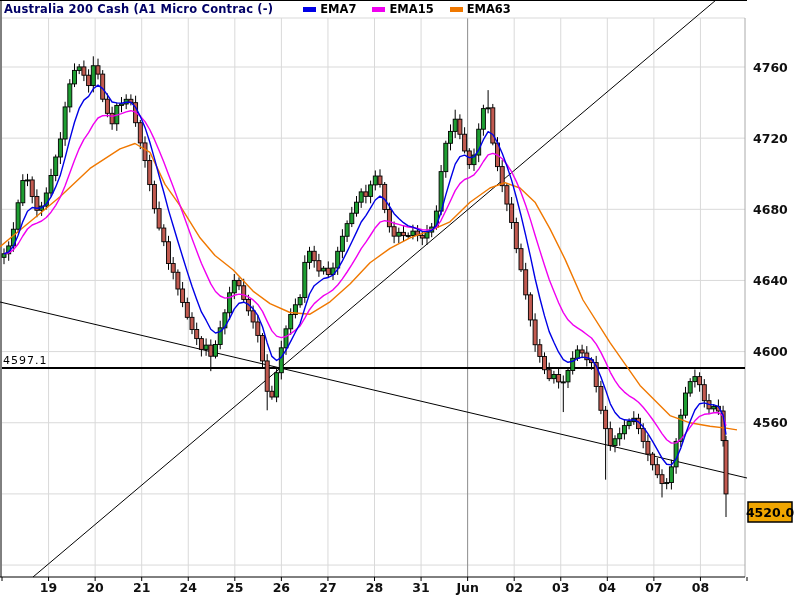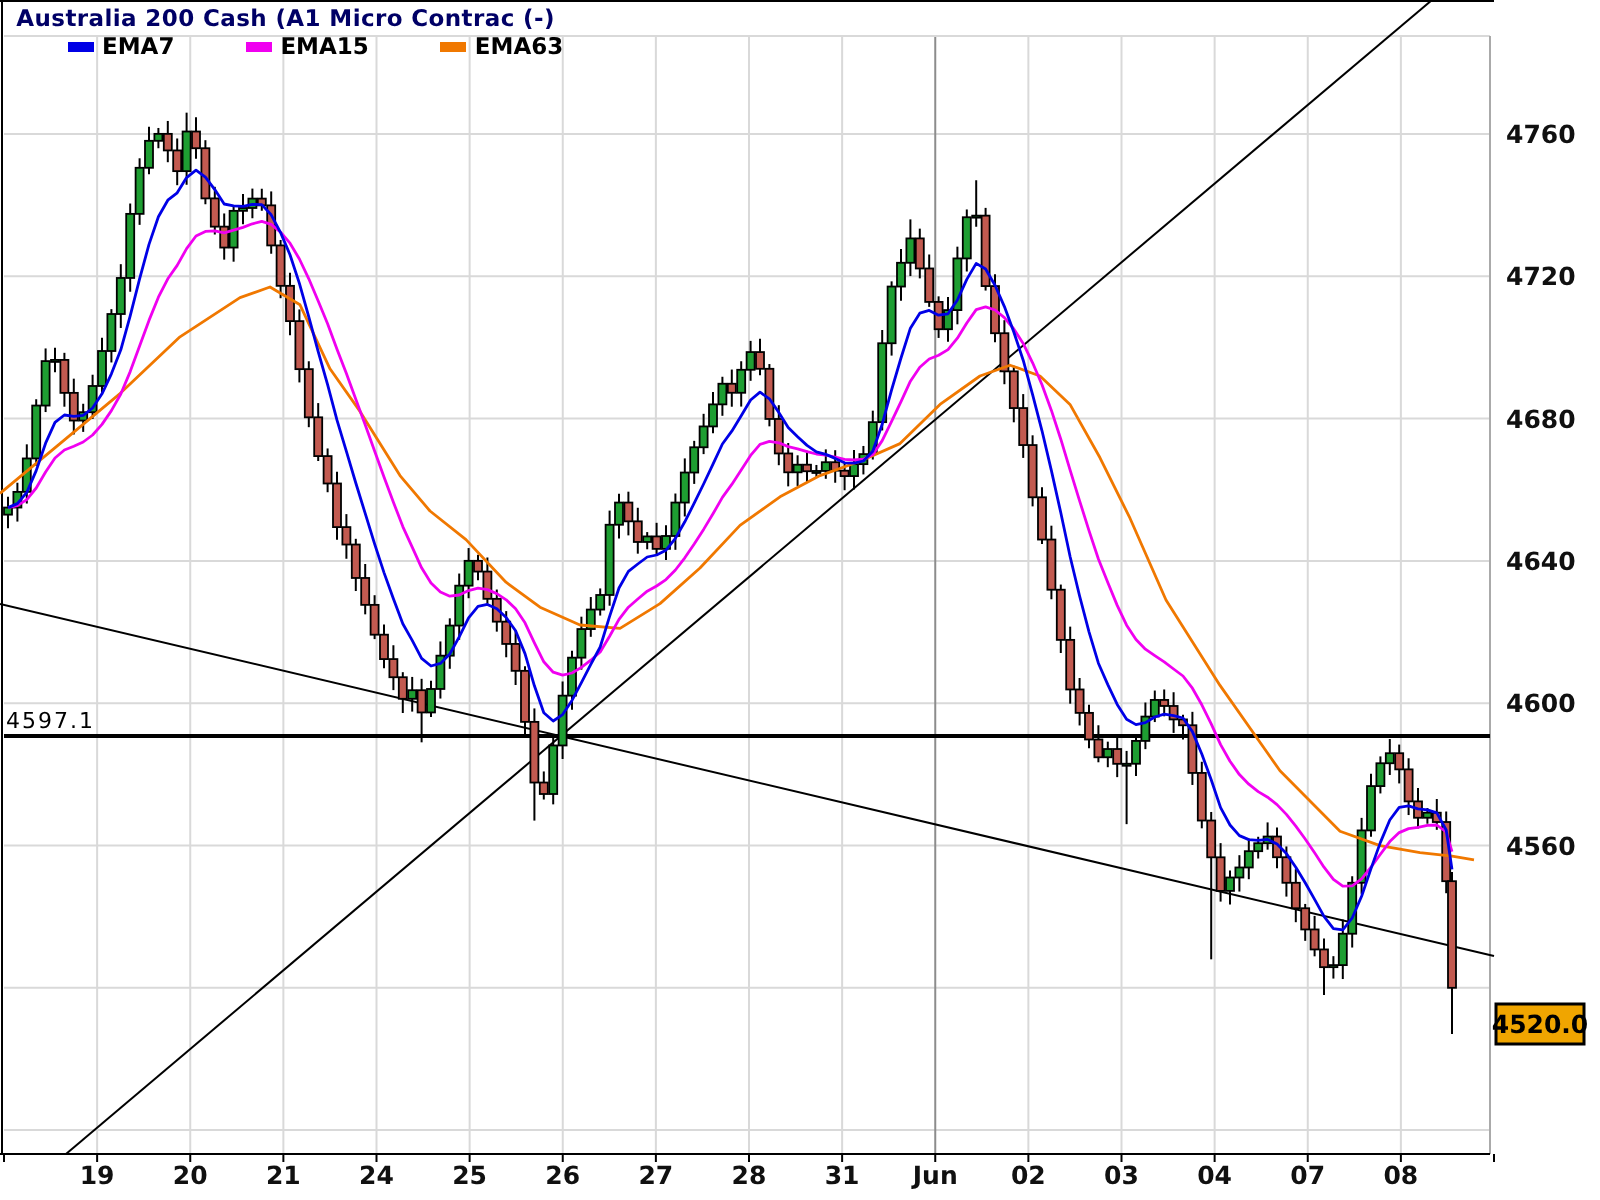--- a/index.html
+++ b/index.html
@@ -1,21 +1,21 @@
 <!DOCTYPE html>
 <html><head>
 <meta charset="utf-8">
 <style>
   html,body{margin:0;padding:0;background:#fff;}
   .stage{position:relative;width:800px;height:600px;background:#fff;overflow:hidden;
          font-family:"DejaVu Sans","Liberation Sans",sans-serif;}
   svg{position:absolute;left:0;top:0;}
-  .titlebar{position:absolute;left:4px;top:2px;height:14px;display:flex;align-items:center;white-space:nowrap;flex-direction:column;}
+  .titlebar{position:absolute;left:4px;top:2px;height:14px;display:flex;align-items:center;white-space:nowrap;}
   .chart-title{font-size:11.5px;font-weight:bold;letter-spacing:0.2px;}
-  .legend{display:flex;align-items:flex-start;margin-left:14px;gap:20px;}
+  .legend{display:flex;align-items:flex-start;margin-left:14px;}
   .legend-item{display:flex;align-items:center;margin-left:16px;}
   .swatch{display:inline-block;width:13px;height:5px;margin-right:4px;}
   .legend-label{font-size:11.5px;font-weight:bold;color:#000;}
   .footnote{position:absolute;top:561px;left:4px;font-size:11.5px;color:#000;white-space:nowrap;}
   .footnote .copy{letter-spacing:0.4px;}
   .footnote .note{font-style:italic;margin-left:28px;letter-spacing:0.2px;}
 </style>
 </head>
 <body>
 

